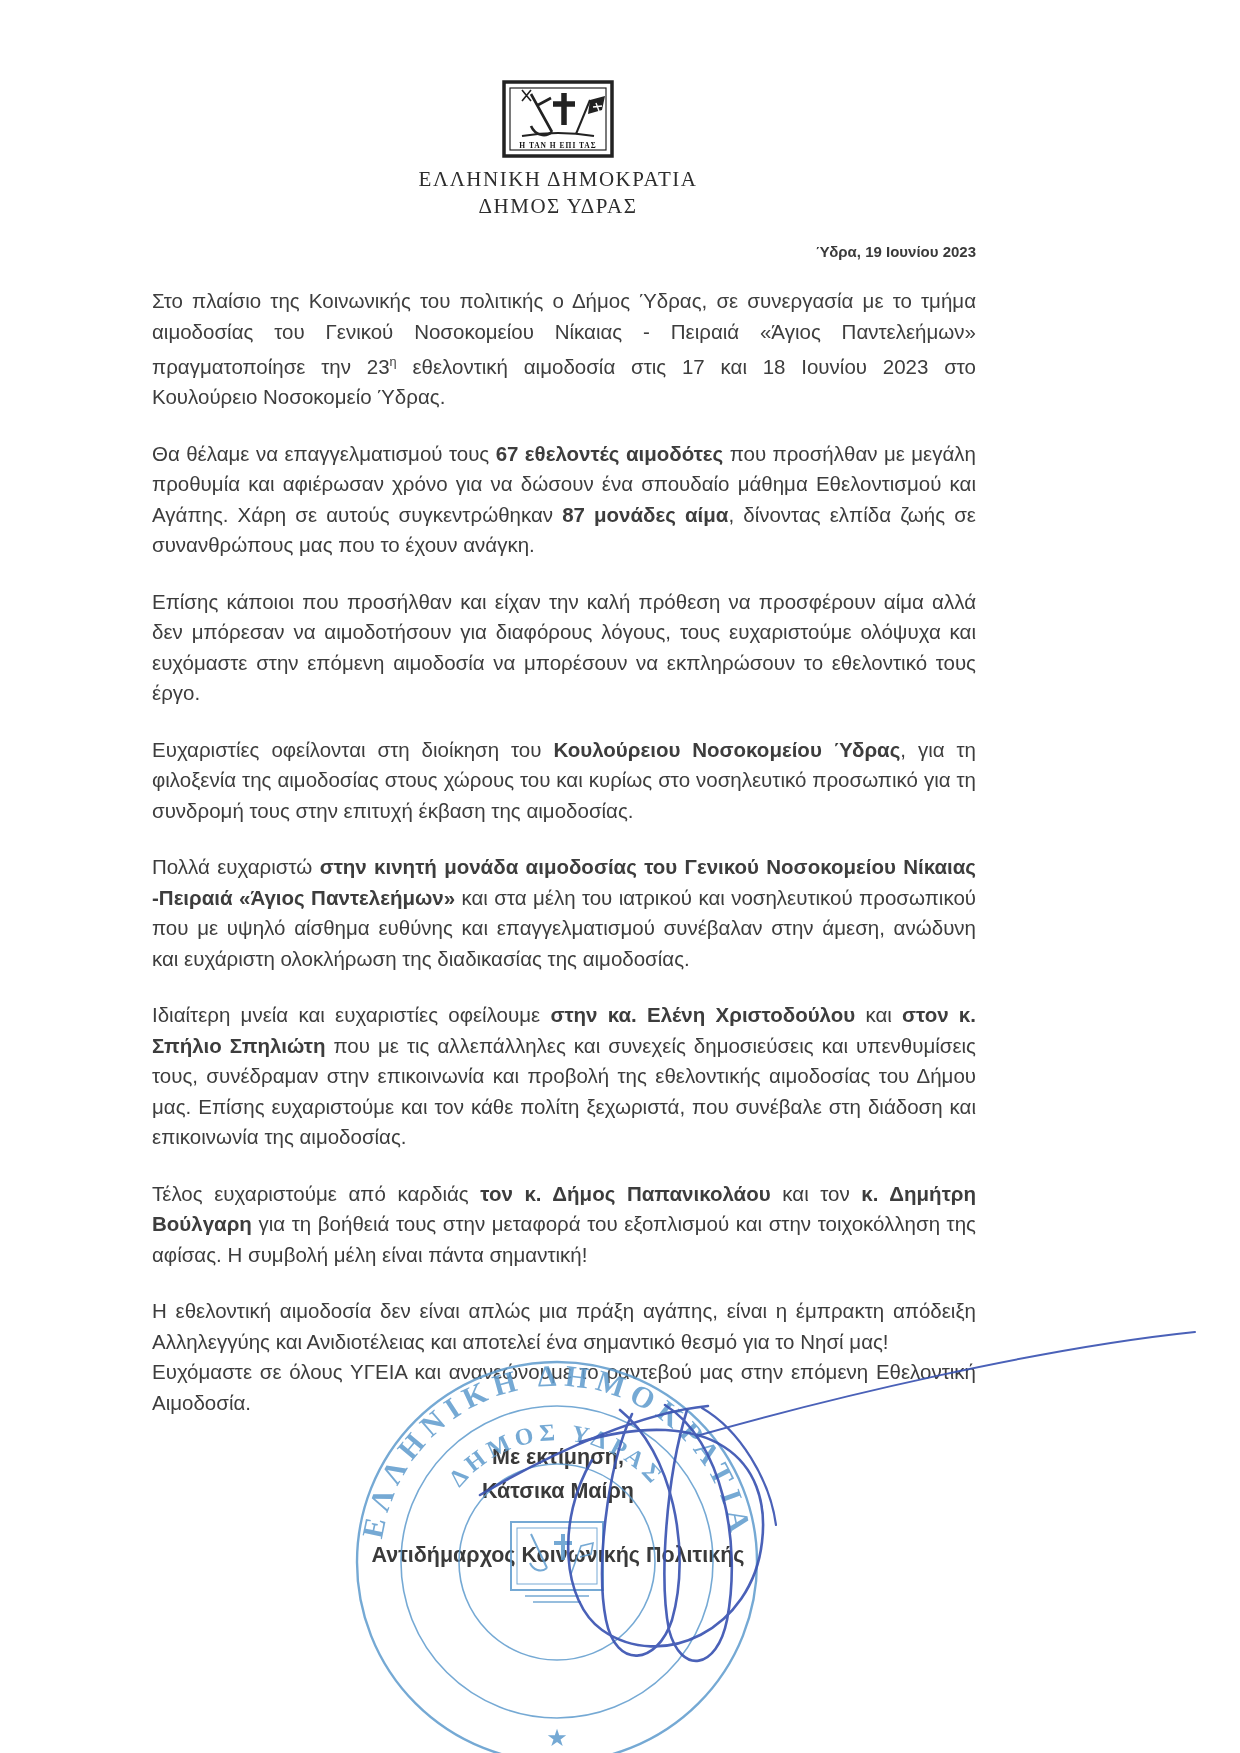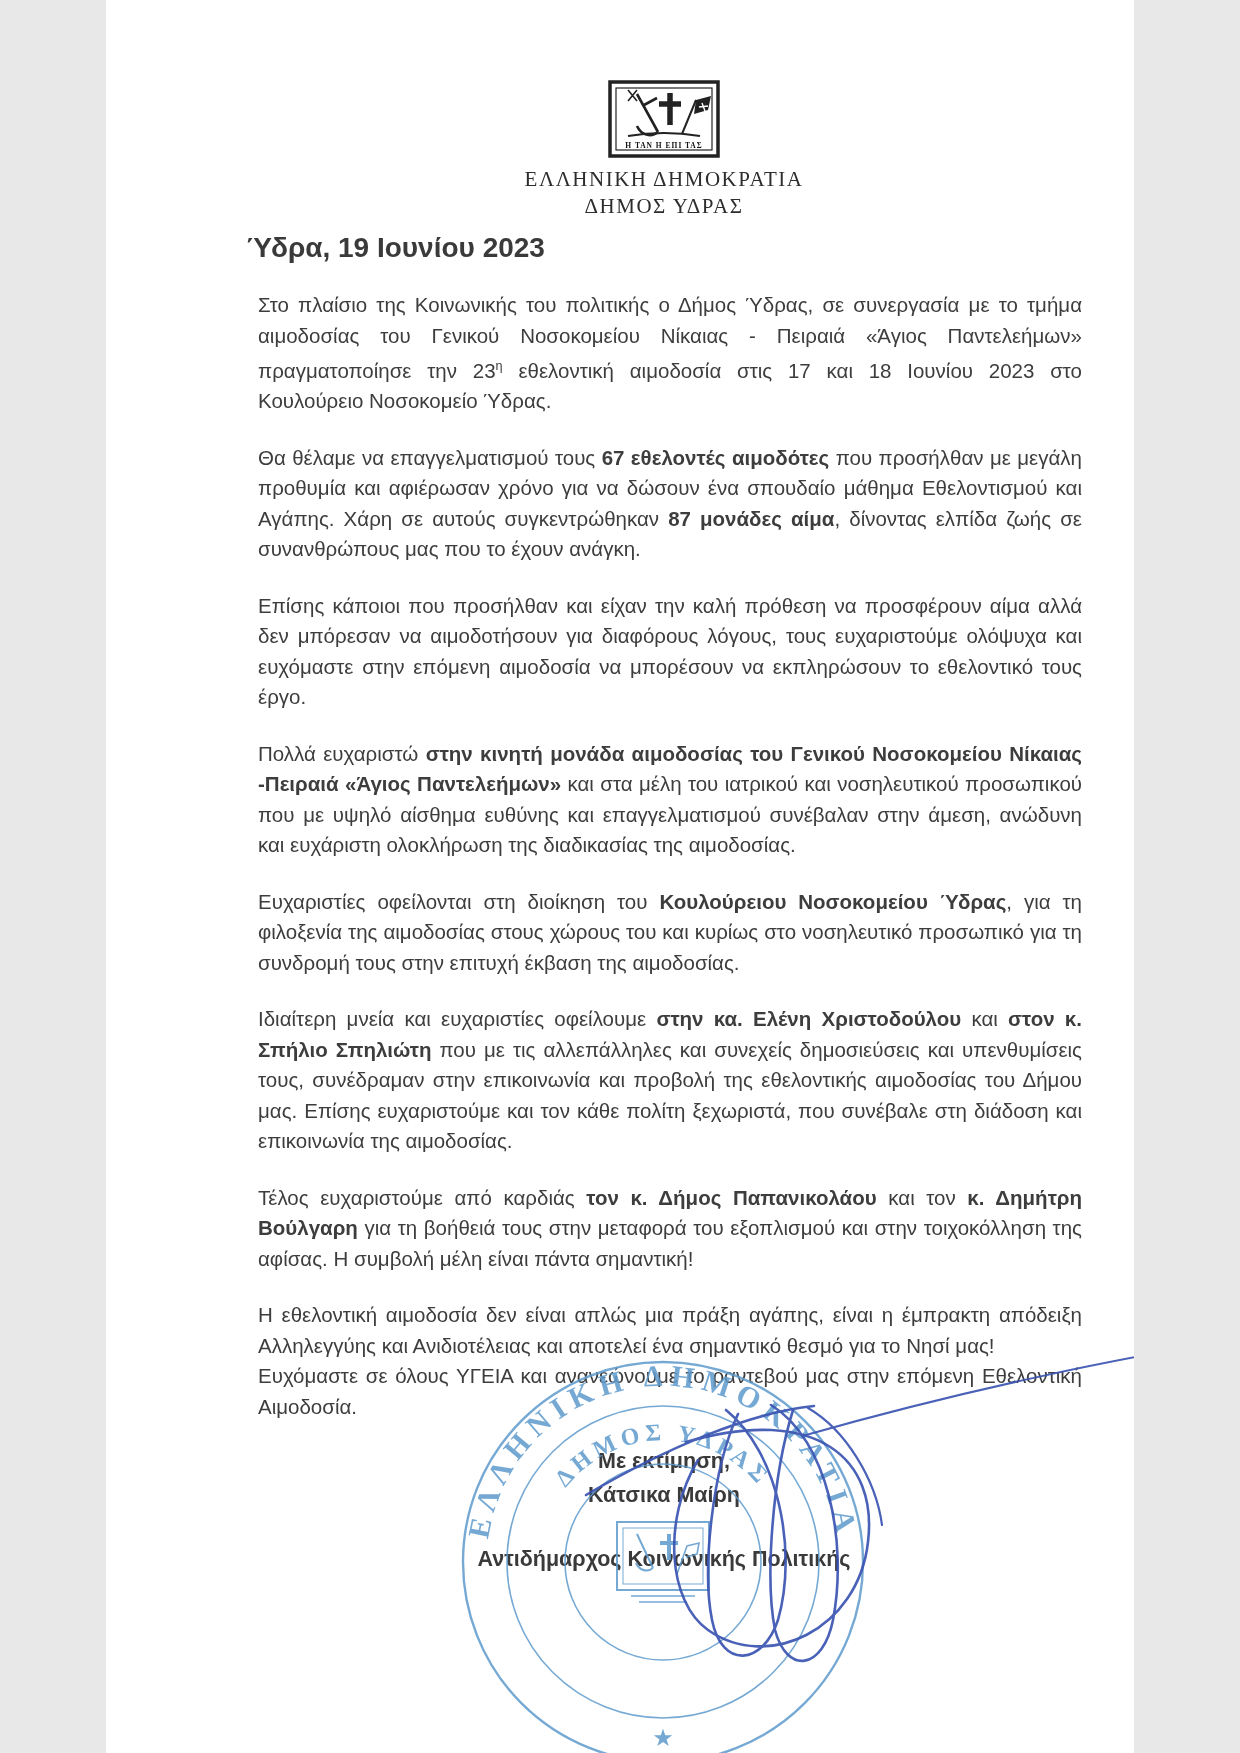--- a/index.html
+++ b/index.html
@@ -1,27 +1,27 @@
 <!DOCTYPE html>
 <html lang="el"><head>
 <meta charset="utf-8">
 <style>
   html,body { margin:0; padding:0; background:#e8e8e8; }
   .page {
-    position:relative; width:1028px; height:1753px; margin:0 auto;
+    position:relative; width:1240px; height:1753px; margin:0 auto;
     background:#ffffff; overflow:hidden;
     font-family:"Liberation Sans", sans-serif; color:#3d3d3d;
   }
   .content { position:absolute; left:140px; top:0; width:836px; }
   .crest { display:block; margin:80px auto 8px auto; }
   .hline {
     text-align:center; font-family:"Liberation Serif", serif;
     font-size:21px; line-height:27px; letter-spacing:1.5px; color:#2d2d2d;
   }
-  .date { font-weight:700; font-size:28px; margin-top:12px; color:#3a3a3a; }
+  .date { text-align:right; font-weight:700; font-size:15px; margin-top:23px; color:#3a3a3a; }
   .title {
     text-align:center; font-weight:700; font-size:25px; letter-spacing:.5px;
     margin-top:16px; color:#333;
     text-decoration:underline; text-decoration-thickness:2px; text-underline-offset:5px;
   }
   .body-text { margin-top:4px; }
   .para {
     font-size:20.5px; line-height:30.5px; text-align:justify;
     margin:26px 0 0 12px; color:#3d3d3d;
   }
@@ -55,22 +55,22 @@
     <div class="hline">ΕΛΛΗΝΙΚΗ ΔΗΜΟΚΡΑΤΙΑ</div>
     <div class="hline">ΔΗΜΟΣ ΥΔΡΑΣ</div>
 
     <div class="date">Ύδρα, 19 Ιουνίου 2023</div>
 
 
     <div class="body-text">
         <p class="para"><span>Στο πλαίσιο της Κοινωνικής του πολιτικής ο Δήμος Ύδρας, σε συνεργασία με το τμήμα αιμοδοσίας του Γενικού Νοσοκομείου Νίκαιας - Πειραιά «Άγιος Παντελεήμων» πραγματοποίησε την 23</span><sup>η</sup><span> εθελοντική αιμοδοσία στις 17 και 18 Ιουνίου 2023 στο Κουλούρειο Νοσοκομείο Ύδρας.</span></p>
         <p class="para"><span>Θα θέλαμε να επαγγελματισμού τους </span><span class="b">67 εθελοντές αιμοδότες</span><span> που προσήλθαν με μεγάλη προθυμία και αφιέρωσαν χρόνο για να δώσουν ένα σπουδαίο μάθημα Εθελοντισμού και Αγάπης. Χάρη σε αυτούς συγκεντρώθηκαν </span><span class="b">87 μονάδες αίμα</span><span>, δίνοντας ελπίδα ζωής σε συνανθρώπους μας που το έχουν ανάγκη.</span></p>
         <p class="para"><span>Επίσης κάποιοι που προσήλθαν και είχαν την καλή πρόθεση να προσφέρουν αίμα αλλά δεν μπόρεσαν να αιμοδοτήσουν για διαφόρους λόγους, τους ευχαριστούμε ολόψυχα και ευχόμαστε στην επόμενη αιμοδοσία να μπορέσουν να εκπληρώσουν το εθελοντικό τους έργο.</span></p>
+        <p class="para"><span>Ευχαριστίες οφείλονται στη διοίκηση του </span><span class="b">Κουλούρειου Νοσοκομείου Ύδρας</span><span>, για τη φιλοξενία της αιμοδοσίας στους χώρους του και κυρίως στο νοσηλευτικό προσωπικό για τη συνδρομή τους στην επιτυχή έκβαση της αιμοδοσίας.</span></p>
         <p class="para"><span>Πολλά ευχαριστώ </span><span class="b">στην κινητή μονάδα αιμοδοσίας του Γενικού Νοσοκομείου Νίκαιας -Πειραιά «Άγιος Παντελεήμων»</span><span> και στα μέλη του ιατρικού και νοσηλευτικού προσωπικού που με υψηλό αίσθημα ευθύνης και επαγγελματισμού συνέβαλαν στην άμεση, ανώδυνη και ευχάριστη ολοκλήρωση της διαδικασίας της αιμοδοσίας.</span></p>
-        <p class="para"><span>Ευχαριστίες οφείλονται στη διοίκηση του </span><span class="b">Κουλούρειου Νοσοκομείου Ύδρας</span><span>, για τη φιλοξενία της αιμοδοσίας στους χώρους του και κυρίως στο νοσηλευτικό προσωπικό για τη συνδρομή τους στην επιτυχή έκβαση της αιμοδοσίας.</span></p>
         <p class="para"><span>Ιδιαίτερη μνεία και ευχαριστίες οφείλουμε </span><span class="b">στην κα. Ελένη Χριστοδούλου</span><span> και </span><span class="b">στον κ. Σπήλιο Σπηλιώτη</span><span> που με τις αλλεπάλληλες και συνεχείς δημοσιεύσεις και υπενθυμίσεις τους, συνέδραμαν στην επικοινωνία και προβολή της εθελοντικής αιμοδοσίας του Δήμου μας. Επίσης ευχαριστούμε και τον κάθε πολίτη ξεχωριστά, που συνέβαλε στη διάδοση και επικοινωνία της αιμοδοσίας.</span></p>
         <p class="para"><span>Τέλος ευχαριστούμε από καρδιάς </span><span class="b">τον κ. Δήμος Παπανικολάου</span><span> και τον </span><span class="b">κ. Δημήτρη Βούλγαρη</span><span> για τη βοήθειά τους στην μεταφορά του εξοπλισμού και στην τοιχοκόλληση της αφίσας. Η συμβολή μέλη είναι πάντα σημαντική!</span></p>
         <p class="para"><span>Η εθελοντική αιμοδοσία δεν είναι απλώς μια πράξη αγάπης, είναι η έμπρακτη απόδειξη Αλληλεγγύης και Ανιδιοτέλειας και αποτελεί ένα σημαντικό θεσμό για το Νησί μας!</span></p>
         <p class="para tight"><span>Ευχόμαστε σε όλους ΥΓΕΙΑ και ανανεώνουμε το ραντεβού μας στην επόμενη Εθελοντική Αιμοδοσία.</span></p>
       </div>
 
     <div class="sign">
       <div>Με εκτίμηση,</div>
       <div>Κάτσικα Μαίρη</div>
       <div class="role">Αντιδήμαρχος Κοινωνικής Πολιτικής</div>

